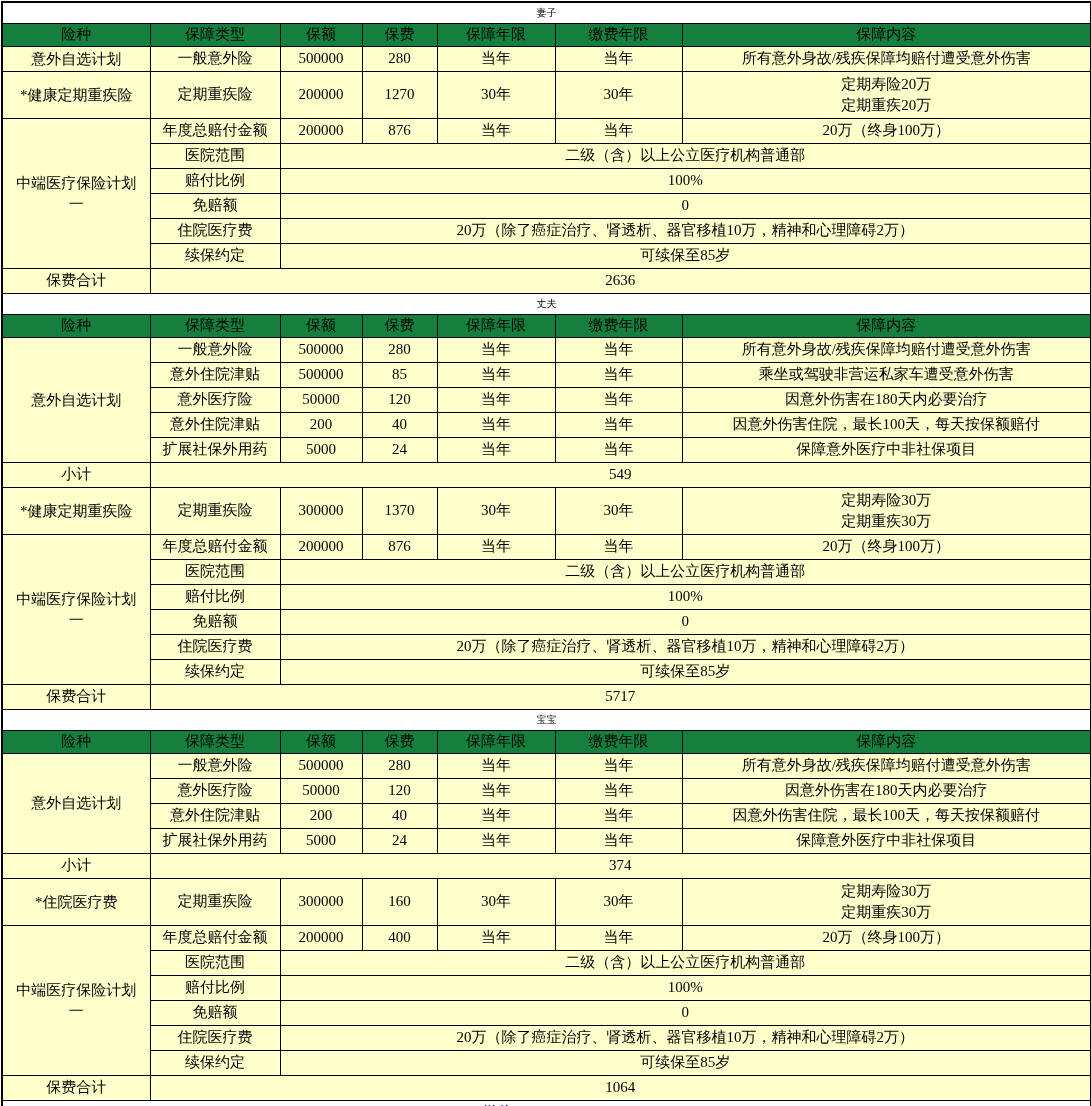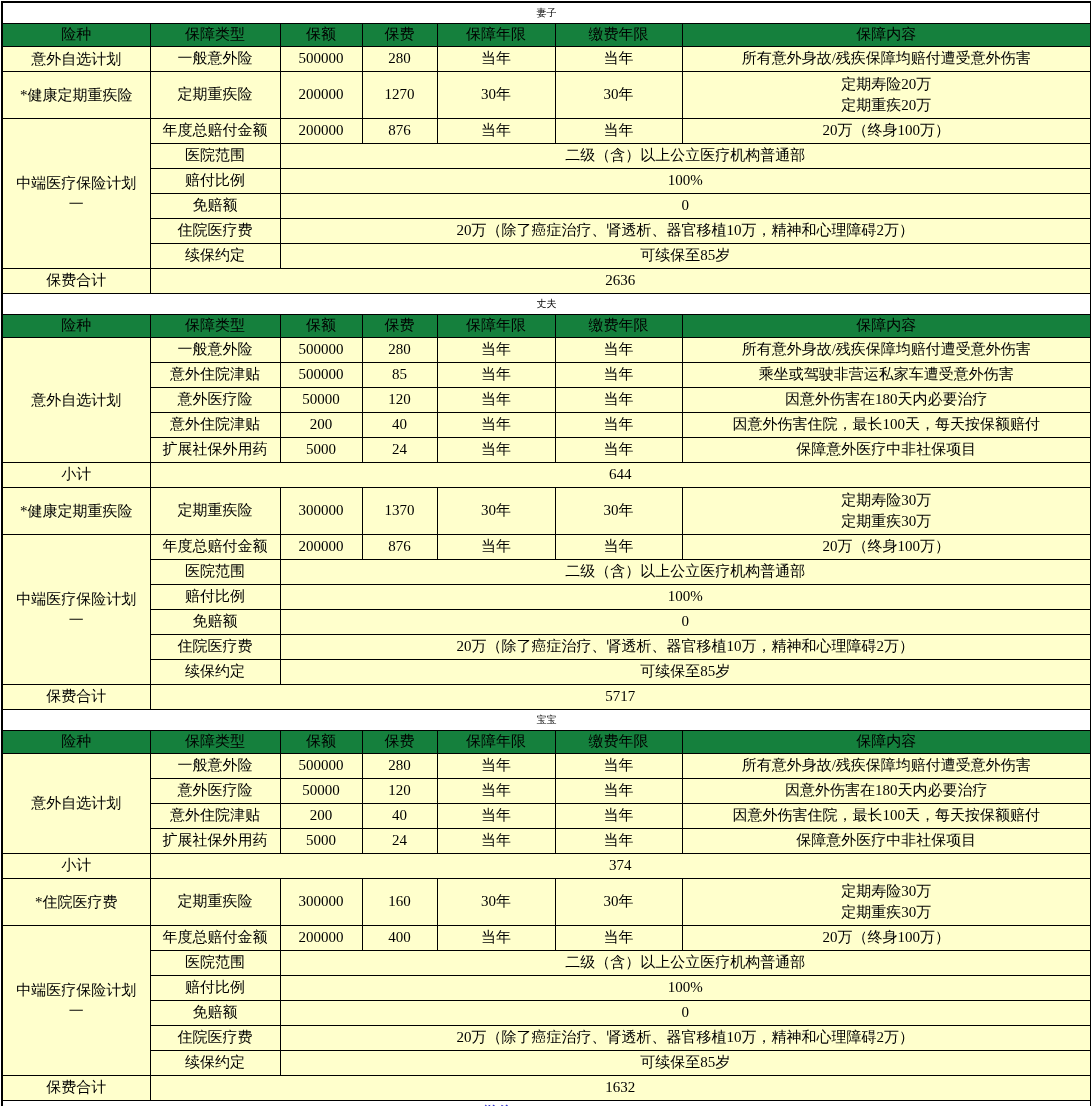--- a/index.html
+++ b/index.html
@@ -142,21 +142,21 @@
       <tr class="norm">
         <td>扩展社保外用药</td>
         <td>5000</td>
         <td>24</td>
         <td>当年</td>
         <td>当年</td>
         <td>保障意外医疗中非社保项目</td>
       </tr>
       <tr class="norm">
         <td>小计</td>
-        <td colspan="6">644</td>
+        <td colspan="6">549</td>
       </tr>
       <tr class="norm tall">
         <td rowspan="1" class="plan">*健康定期重疾险</td>
         <td>定期重疾险</td>
         <td>300000</td>
         <td>1370</td>
         <td>30年</td>
         <td>30年</td>
         <td>定期寿险30万
 定期重疾30万</td>
@@ -279,19 +279,19 @@
       <tr class="norm">
         <td>住院医疗费</td>
         <td colspan="5">20万（除了癌症治疗、肾透析、器官移植10万，精神和心理障碍2万）</td>
       </tr>
       <tr class="norm">
         <td>续保约定</td>
         <td colspan="5">可续保至85岁</td>
       </tr>
       <tr class="norm">
         <td>保费合计</td>
-        <td colspan="6">1632</td>
+        <td colspan="6">1064</td>
       </tr>
       <tr class="wechat">
         <td colspan="7">微信：18662147039</td>
       </tr>
     </tbody>
 </table>
 
 </body></html>

